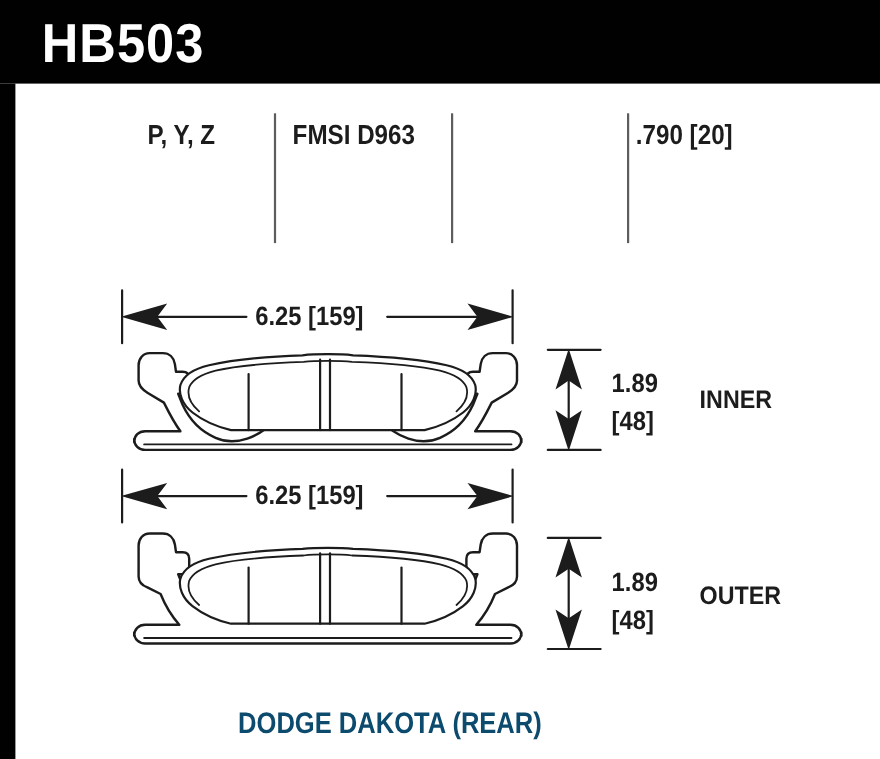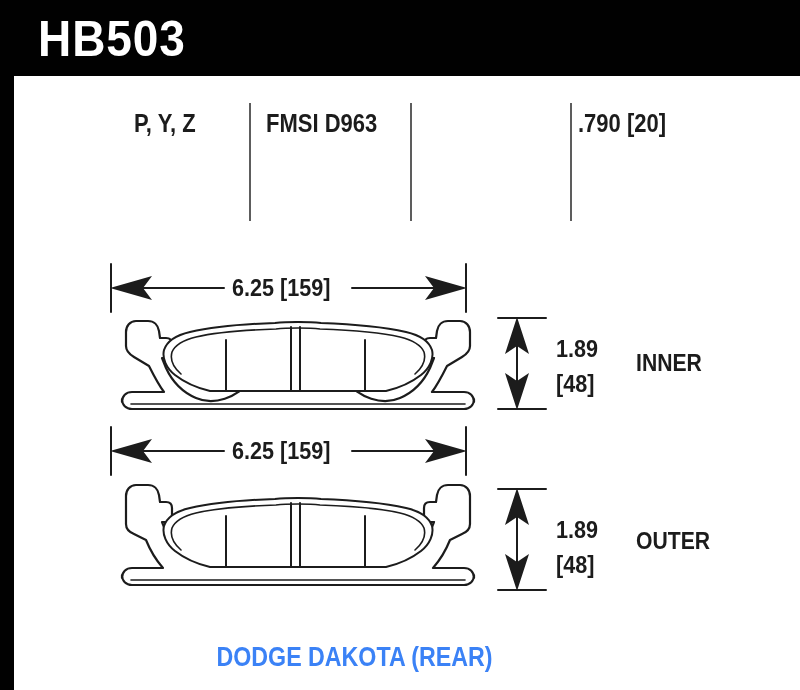--- a/index.html
+++ b/index.html
@@ -122,21 +122,21 @@
 
   #caption {
     position: absolute;
     left: 0;
     top: 642px;
     width: 708px;
     text-align: center;
     font-family: "Liberation Sans", sans-serif;
     font-weight: bold;
     font-size: 27px;
-    color: #3b82f6;
+    color: #0c4a6e;
     white-space: nowrap;
   }
   #caption span {
     display: inline-block;
     transform: scaleX(0.86);
   }
 </style>
 </head>
 <body>
 

